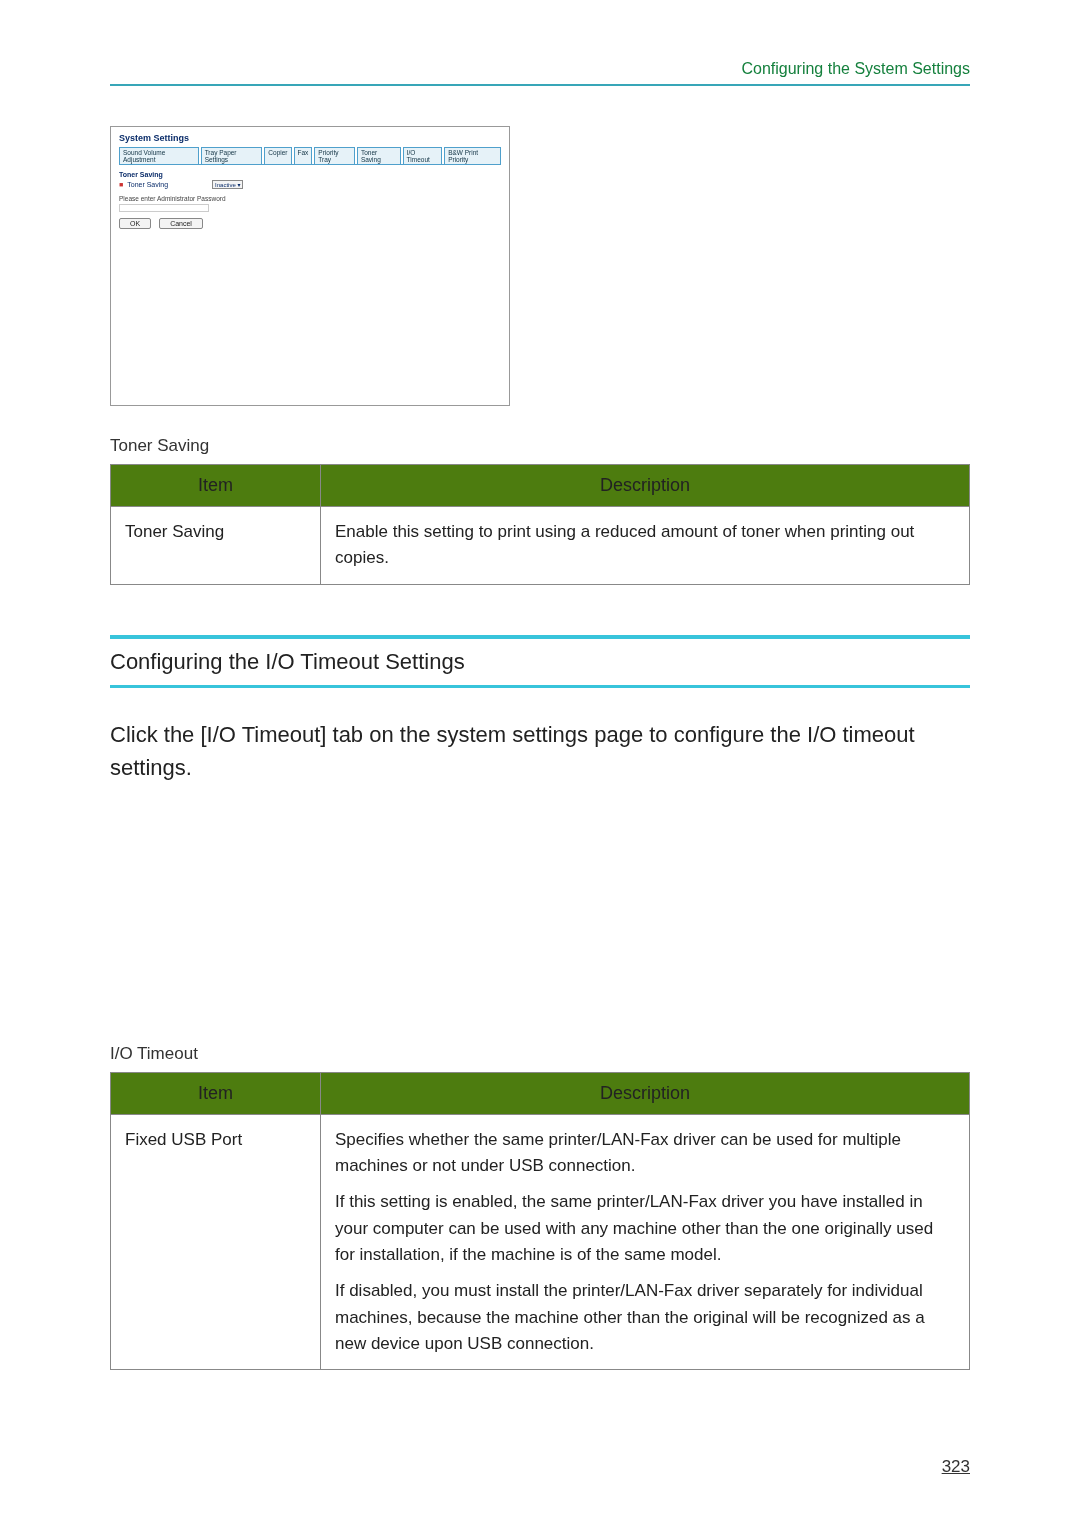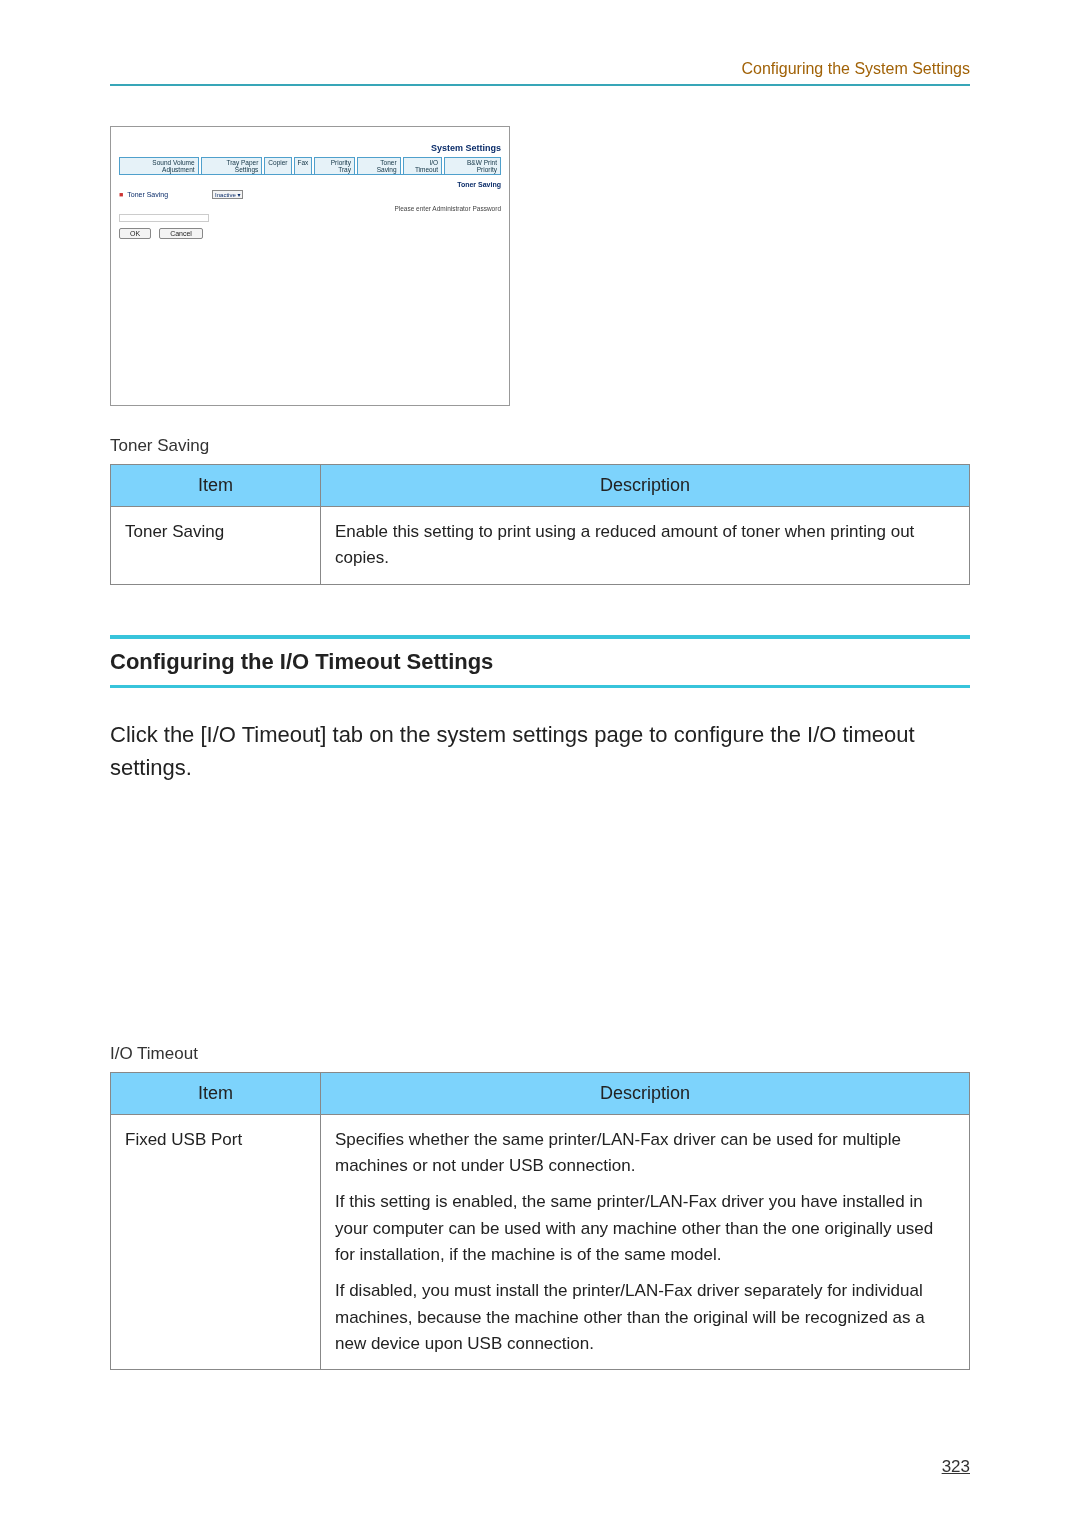--- a/index.html
+++ b/index.html
@@ -8,38 +8,37 @@
     height: 1532px;
     background: #ffffff;
     font-family: "Helvetica Neue", Arial, sans-serif;
     color: #222;
     position: relative;
     padding: 60px 110px 40px 110px;
   }
   .header-text {
     text-align: right;
     font-size: 16px;
-    color: #a16207;
+    color: #15803d;
     margin-bottom: 6px;
   }
   .hr-top {
     border: none;
     border-top: 2px solid #38a6b8;
     margin-bottom: 40px;
   }
   .screenshot-box {
     width: 400px;
     height: 280px;
     border: 1px solid #999;
     background: #fff;
     margin-bottom: 30px;
-    padding: 16px 8px;
+    padding: 6px 8px;
     font-size: 7px;
     position: relative;
-    text-align: right;
   }
   .ss-title {
     color: #0b2d6a;
     font-weight: bold;
     font-size: 9px;
     margin-bottom: 4px;
   }
   .ss-tabs {
     display: flex;
     gap: 2px;
@@ -98,42 +97,42 @@
     font-weight: 500;
     color: #333;
     margin-bottom: 8px;
   }
   table.desc-table {
     width: 100%;
     border-collapse: collapse;
     margin-bottom: 50px;
   }
   table.desc-table th {
-    background: #7dd3fc;
+    background: #4d7c0f;
     border: 1px solid #888;
     padding: 10px 12px;
     font-weight: normal;
     font-size: 18px;
     color: #222;
     text-align: center;
   }
   table.desc-table td {
     border: 1px solid #888;
     padding: 12px 14px;
     font-size: 17px;
     color: #222;
     vertical-align: top;
     line-height: 1.55;
   }
   table.desc-table td:first-child {
     width: 210px;
   }
   h2.sub-heading {
     font-size: 22px;
-    font-weight: 700;
+    font-weight: 400;
     color: #222;
     border-top: 4px solid #38c4db;
     border-bottom: 3px solid #38c4db;
     padding: 10px 0;
     margin-bottom: 30px;
   }
   p.body-text {
     font-size: 22px;
     color: #222;
     margin-bottom: 260px;

